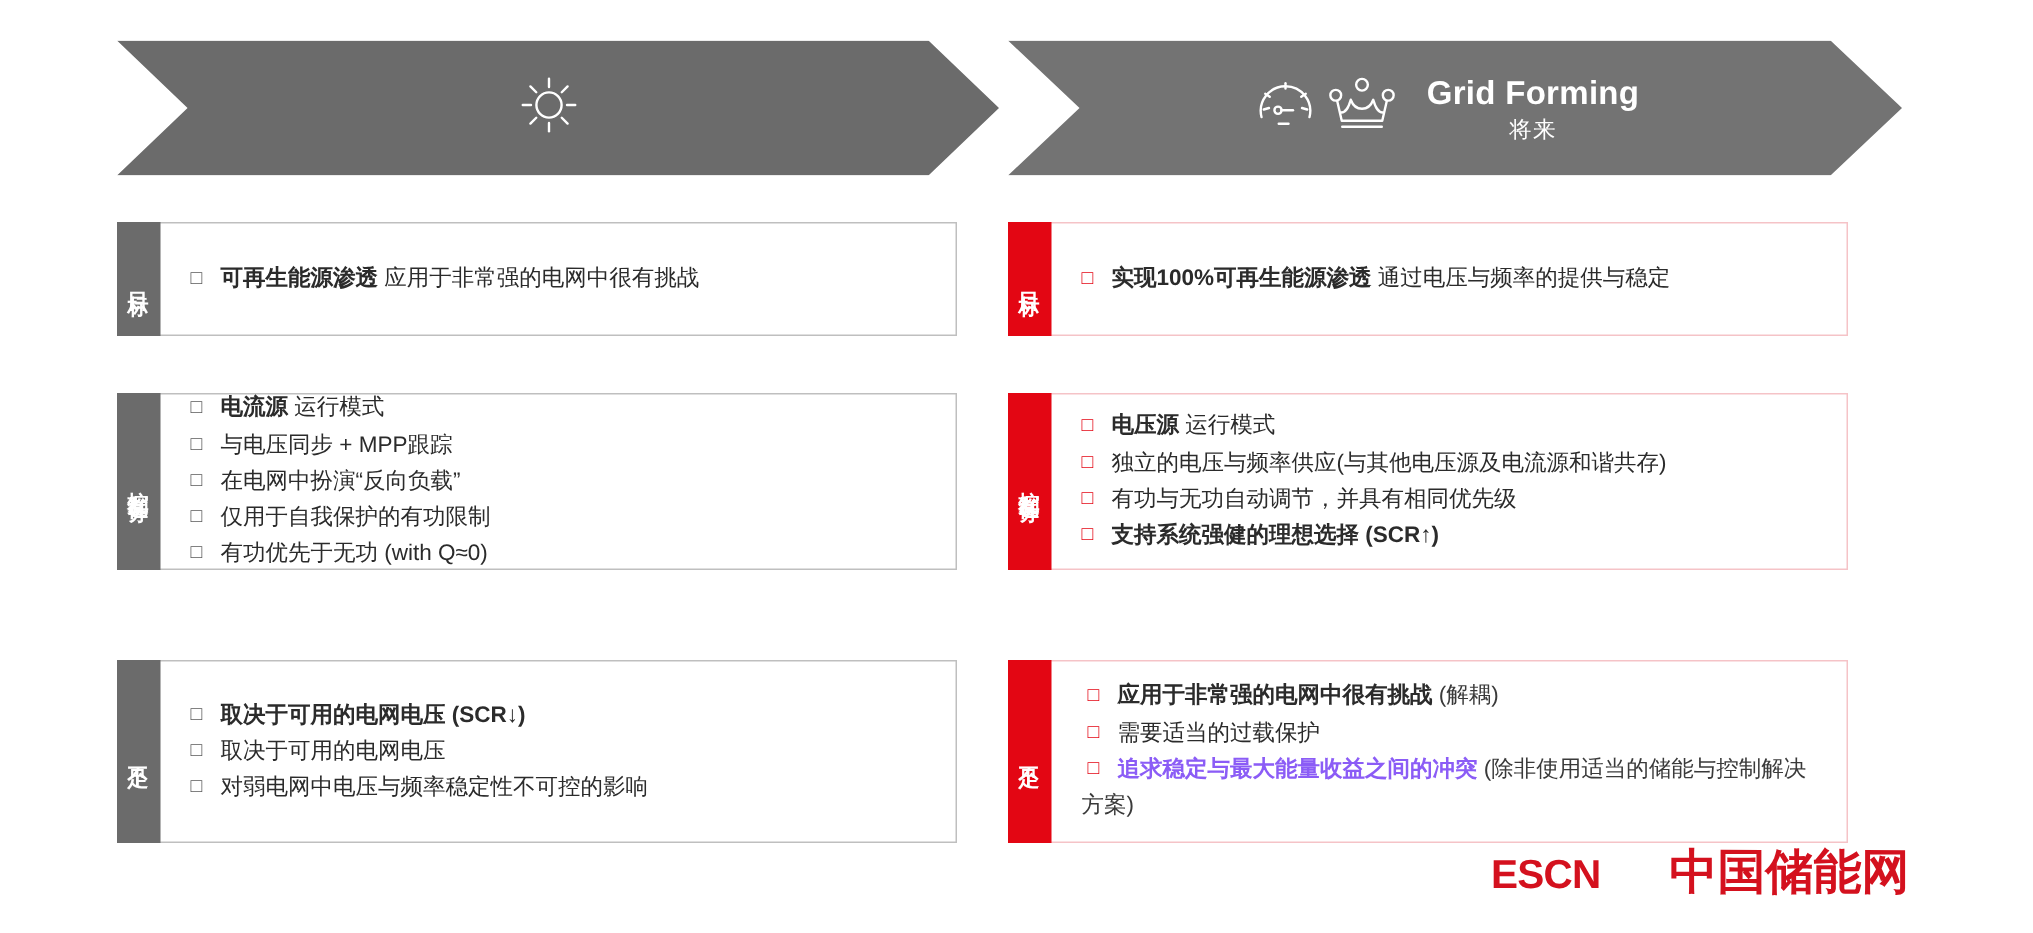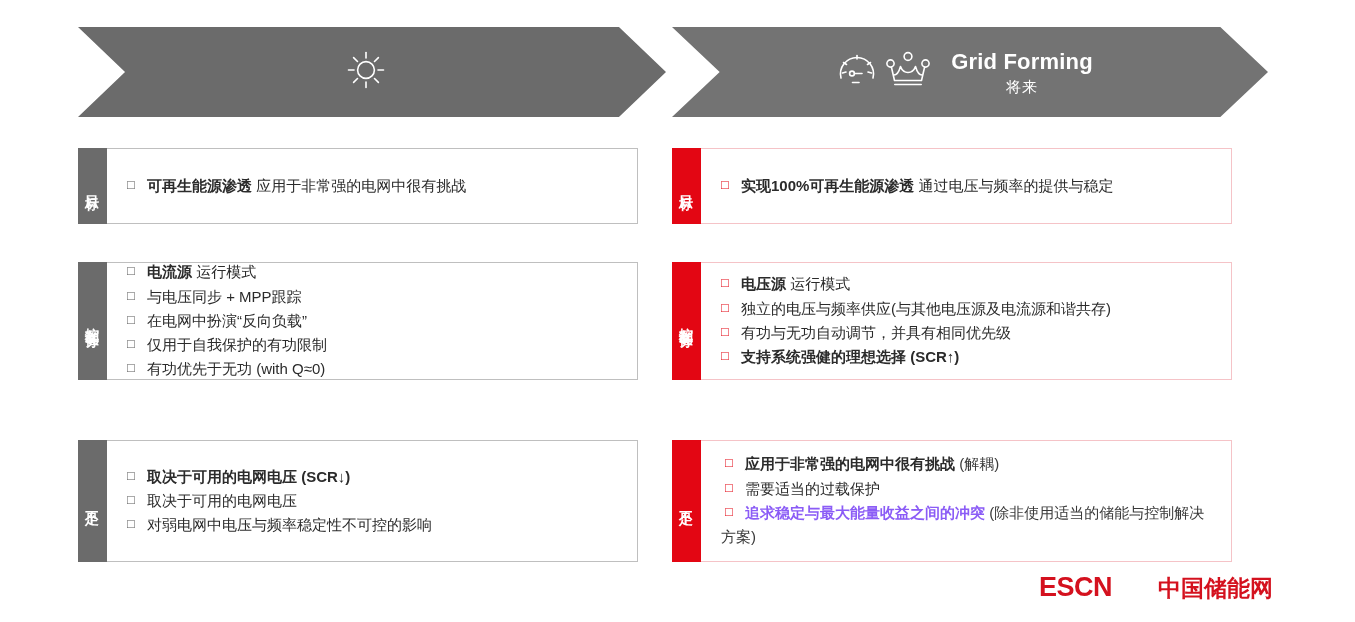--- a/index.html
+++ b/index.html
@@ -139,21 +139,21 @@
     right: 82px;
     bottom: 18px;
     display: flex;
     align-items: baseline;
     color: #d4111e;
     font-weight: bold;
     white-space: nowrap;
     gap: 44px;
   }
   .logo-escn { font-size: 27px; letter-spacing: -0.5px; }
-  .logo-cn   { font-size: 23px; margin-left: 2px; letter-spacing: 0px; }
+  .logo-cn   { font-size: 32px; margin-left: 2px; letter-spacing: 0px; }
 </style>
 </head>
 <body>
 
 <div class="banner banner-left">
   <div class="banner-inner">
     <div class="banner-icons">
       <span>
         <svg width="46" height="46" viewBox="0 0 46 46" fill="none" stroke="#ffffff" stroke-width="1.6" stroke-linecap="round">
           <circle cx="23" cy="23" r="8.4"></circle>

